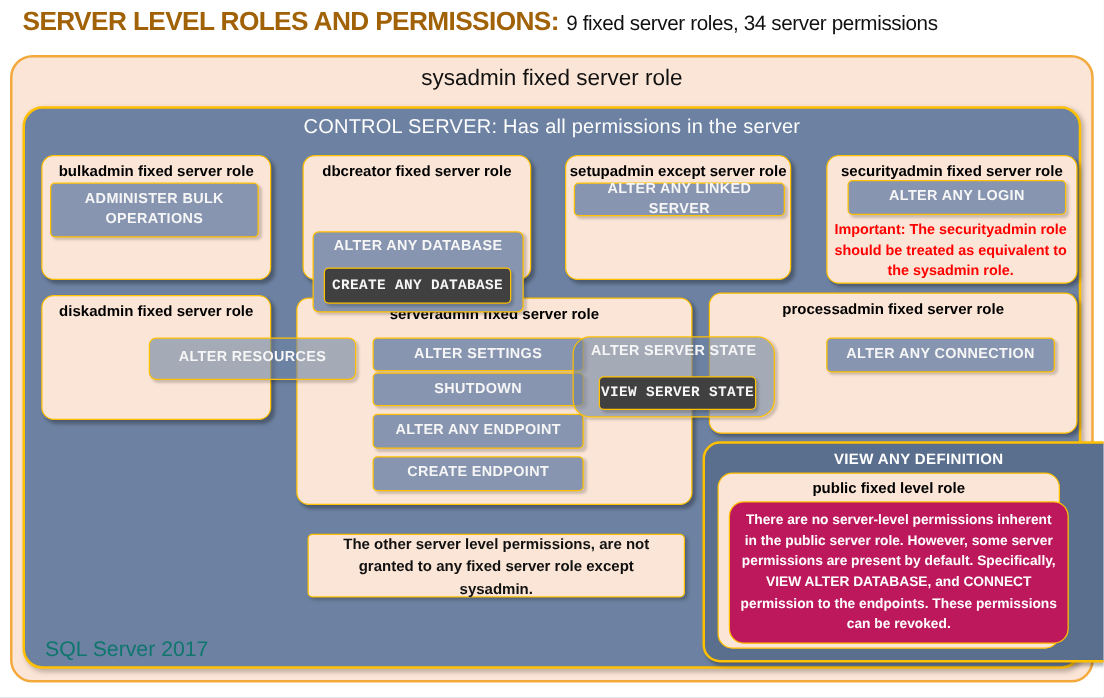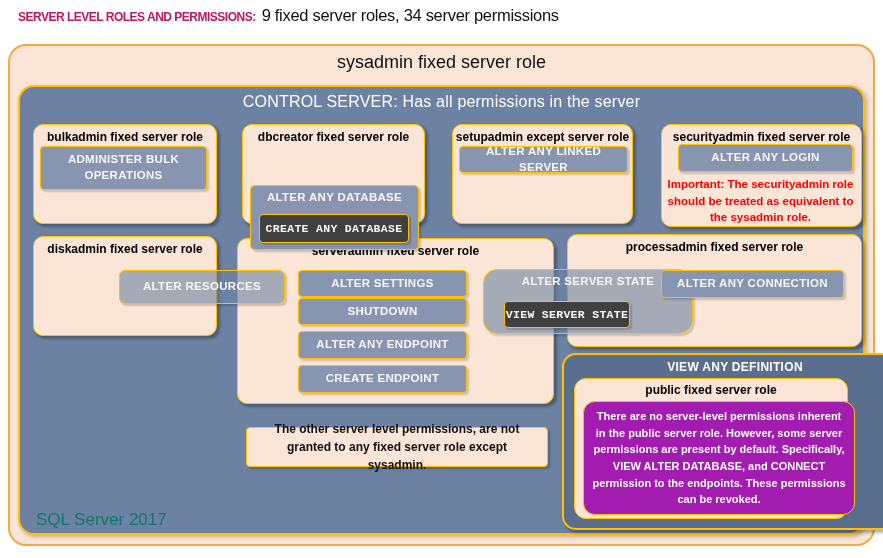--- a/index.html
+++ b/index.html
@@ -2,21 +2,21 @@
 <html><head>
 <meta charset="utf-8">
 <style>
   html,body{margin:0;padding:0;background:#ffffff;}
   .stage{
     position:relative;width:883px;height:558px;background:#ffffff;
     font-family:"Liberation Sans",sans-serif;overflow:hidden;
   }
   
   .page-title{position:absolute;left:18px;top:6px;white-space:nowrap;}
-  .page-title .t-main{font-size:12px;font-weight:bold;color:#be185d;letter-spacing:-0.5px;}
+  .page-title .t-main{font-size:21px;font-weight:bold;color:#a16207;letter-spacing:-0.5px;}
   .page-title .t-sub{font-size:16.5px;font-weight:400;color:#111;margin-left:6px;letter-spacing:-0.3px;}
 
   
   .sysadmin-box{
     position:absolute;left:8px;top:44px;width:863px;height:498px;
     background:#fbe5d6;border:2px solid #f3a93c;border-radius:18px;
   }
   .sysadmin-label{position:absolute;left:0;right:0;top:52px;text-align:center;
     font-size:18px;color:#111;}
   .control-box{
@@ -61,33 +61,33 @@
   #bulkadmin-perm      {left:40px; top:146px;width:165px;height:42px;}
   #dbcreator-perm-group{left:250px;top:142px;width:167px;height:63px;}
   #dbcreator-perm-inner{left:8px;  top:28px; width:148px;height:27px;}
   #setupadmin-perm     {left:459px;top:146px;width:167px;height:25px;}
   #securityadmin-perm  {left:678px;top:144px;width:173px;height:26px;}
   #alter-resources-perm{left:119px;top:270px;width:164px;height:32px;}
   #serveradmin-perm-0  {left:298px;top:270px;width:167px;height:25px;}
   #serveradmin-perm-1  {left:298px;top:298px;width:167px;height:25px;}
   #serveradmin-perm-2  {left:298px;top:331px;width:167px;height:26px;}
   #serveradmin-perm-3  {left:298px;top:365px;width:167px;height:26px;}
-  #server-state-group  {left:483px;top:269px;width:160px;height:63px;
+  #server-state-group  {left:458px;top:269px;width:160px;height:63px;
     background:rgba(109,130,162,.6);border:1.5px solid #ffc000;border-radius:14px;
-    position:absolute;box-shadow:2px 2px 2px rgba(0,0,0,.18);padding-left:48px;}
+    position:absolute;box-shadow:2px 2px 2px rgba(0,0,0,.18);}
   #view-server-state-perm{left:20px;top:31px;width:124px;height:25px;}
   #processadmin-perm   {left:661px;top:270px;width:181px;height:26px;}
 
   
   .warning-text{
     position:absolute;left:666px;top:176px;width:189px;text-align:center;
     color:#ff0000;font-size:11.5px;font-weight:bold;line-height:1.45;
   }
   .footnote-box{
-    position:absolute;left:246px;top:427px;width:302px;height:40px;
+    position:absolute;left:246px;top:427px;width:302px;height:51px;
     background:#fbe5d6;border:1.5px solid #ffc000;border-radius:4px;
     display:flex;align-items:center;justify-content:center;text-align:center;
     font-size:12px;font-weight:bold;color:#111;line-height:1.5;
     box-shadow:2px 2px 3px rgba(0,0,0,.25);padding:0 10px;box-sizing:border-box;
   }
 
   
   .vad-box{
     position:absolute;left:562px;top:353px;width:298px;height:173px;
     background:#5a6e8e;border:2px solid #ffc000;border-radius:14px;
@@ -97,21 +97,21 @@
   .vad-label{position:absolute;left:0;right:0;top:5px;text-align:center;
     color:#ffffff;font-size:12px;font-weight:bold;letter-spacing:.3px;}
   .public-box{
     position:absolute;left:10px;top:23px;width:272px;height:139px;
     background:#fbe5d6;border:1.5px solid #ffc000;border-radius:12px;
   }
   .public-title{position:absolute;left:0;right:0;top:4px;text-align:center;
     font-size:12px;font-weight:bold;color:#000;}
   .public-note{
     position:absolute;left:8px;top:22px;width:254px;height:104px;
-    background:#a21caf;border:1.5px solid #ffc000;border-radius:12px;
+    background:#be185d;border:1.5px solid #ffc000;border-radius:12px;
     color:#ffffff;font-size:11px;font-weight:bold;line-height:1.52;
     display:flex;align-items:center;justify-content:center;text-align:center;
     padding:4px 8px;
   }
   .version-label{position:absolute;left:36px;top:510px;color:#0f766e;font-size:17px;}
 </style>
 </head>
 <body>
 
 <div class="stage">
@@ -173,20 +173,20 @@
     <div class="perm perm-dark" id="view-server-state-perm">VIEW SERVER STATE</div>
   </div>
 
   <div class="perm" id="processadmin-perm">ALTER ANY CONNECTION</div>
 
   <div class="footnote-box">The other server level permissions, are not granted to any fixed server role except sysadmin.</div>
 
   <div class="vad-box">
     <div class="vad-label">VIEW ANY DEFINITION</div>
     <div class="public-box">
-      <div class="public-title">public fixed server role</div>
+      <div class="public-title">public fixed level role</div>
       <div class="public-note">There are no server-level permissions inherent in the public server role. However, some server permissions are present by default. Specifically, VIEW ALTER DATABASE, and CONNECT permission to the endpoints. These permissions can be revoked.</div>
     </div>
   </div>
 
   <div class="version-label">SQL Server 2017</div>
 
 </div>
 
 </body></html>

